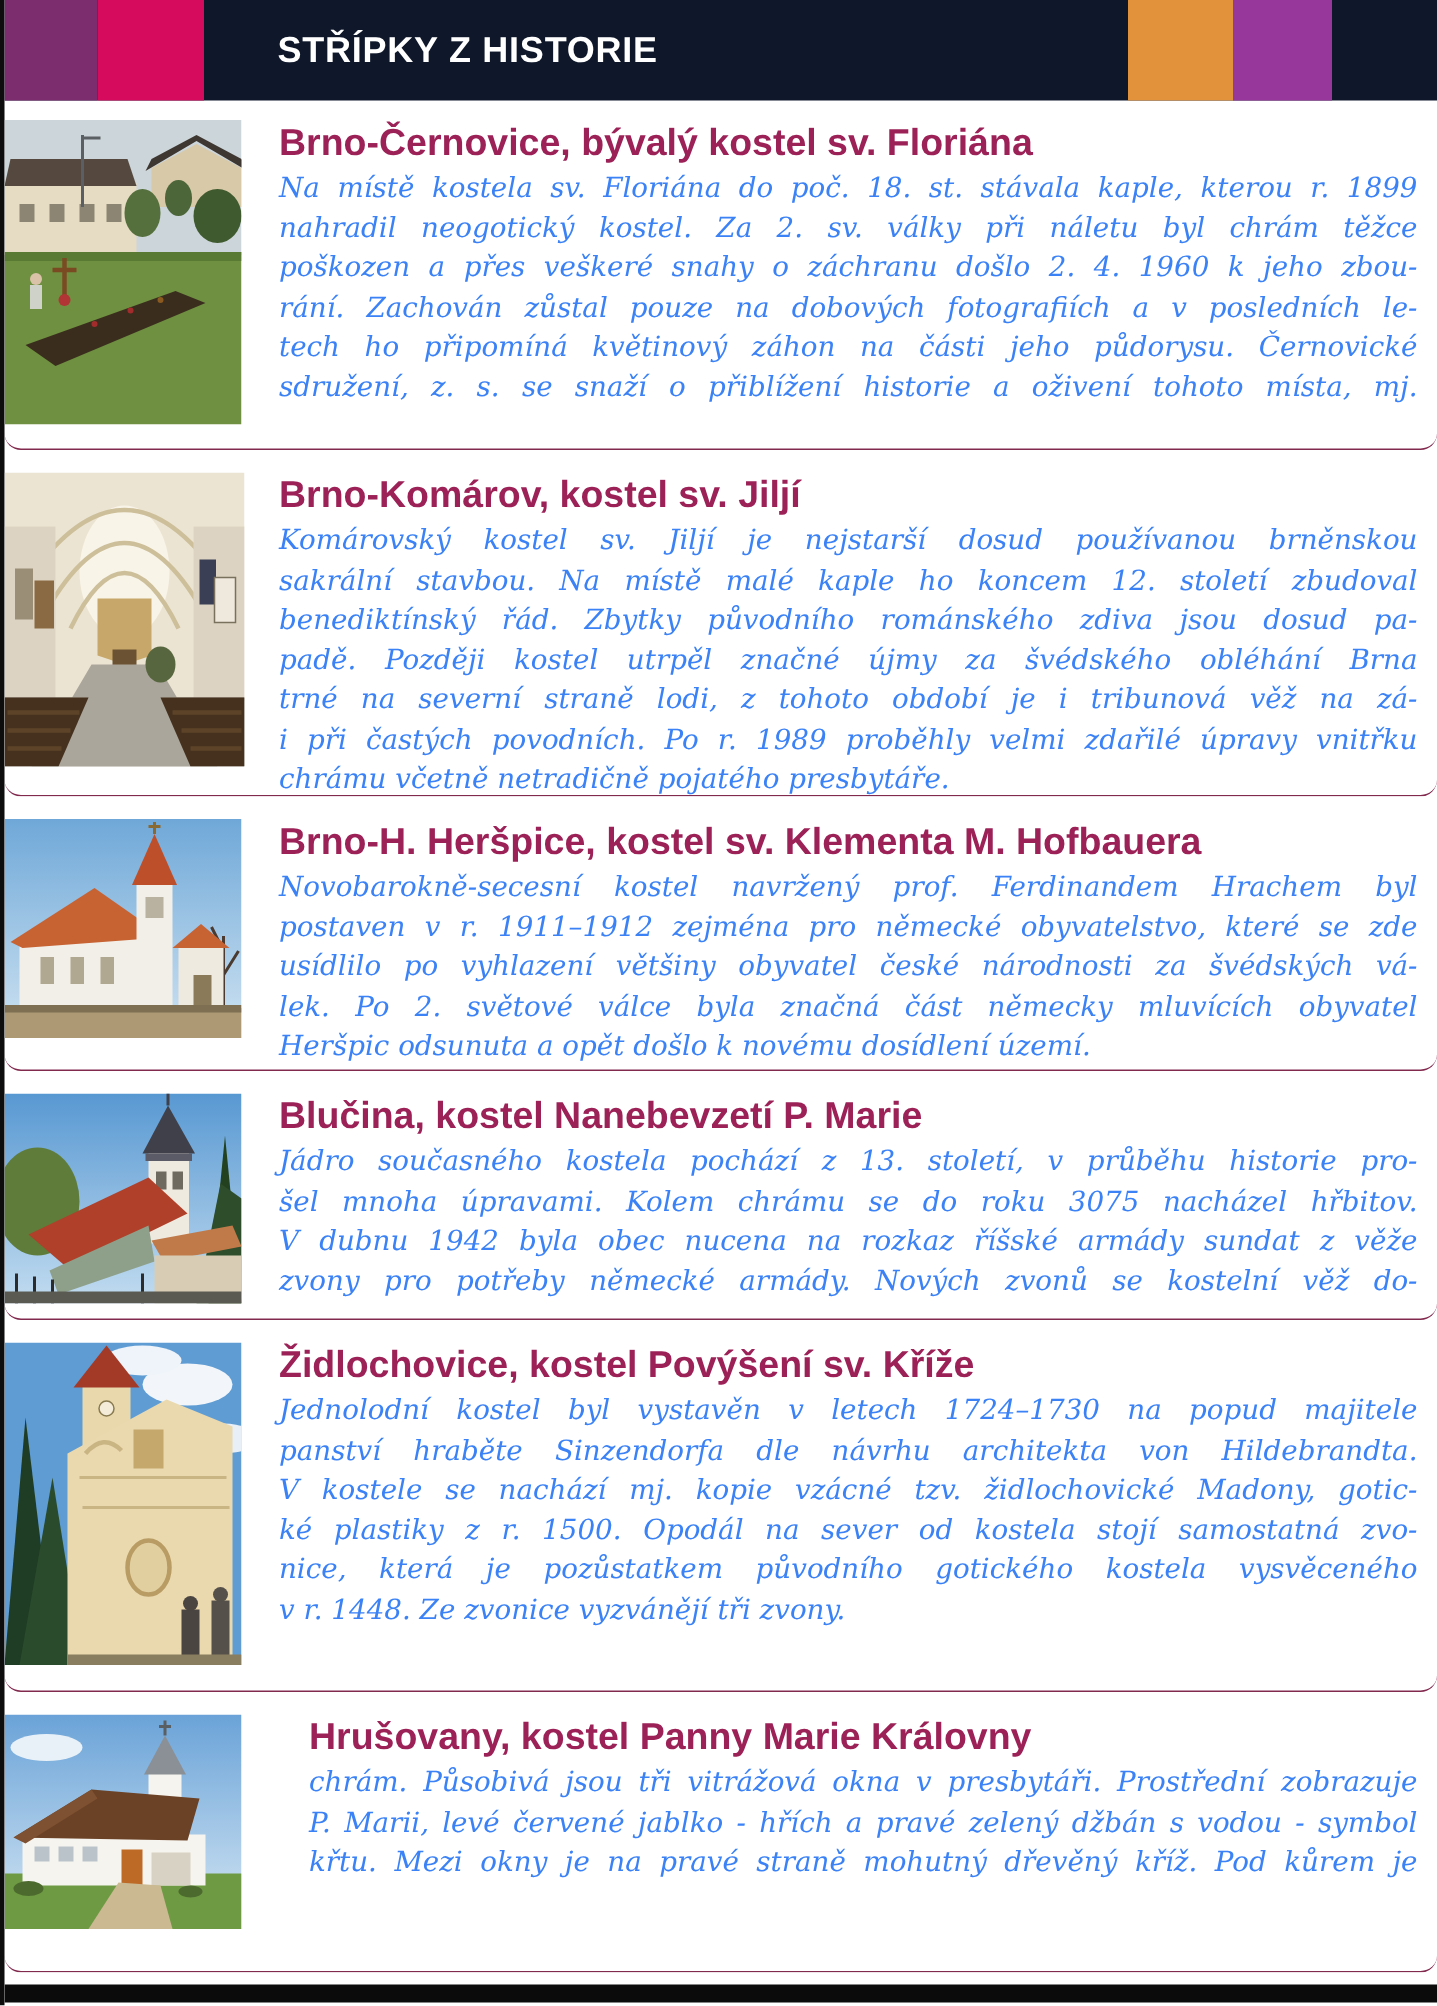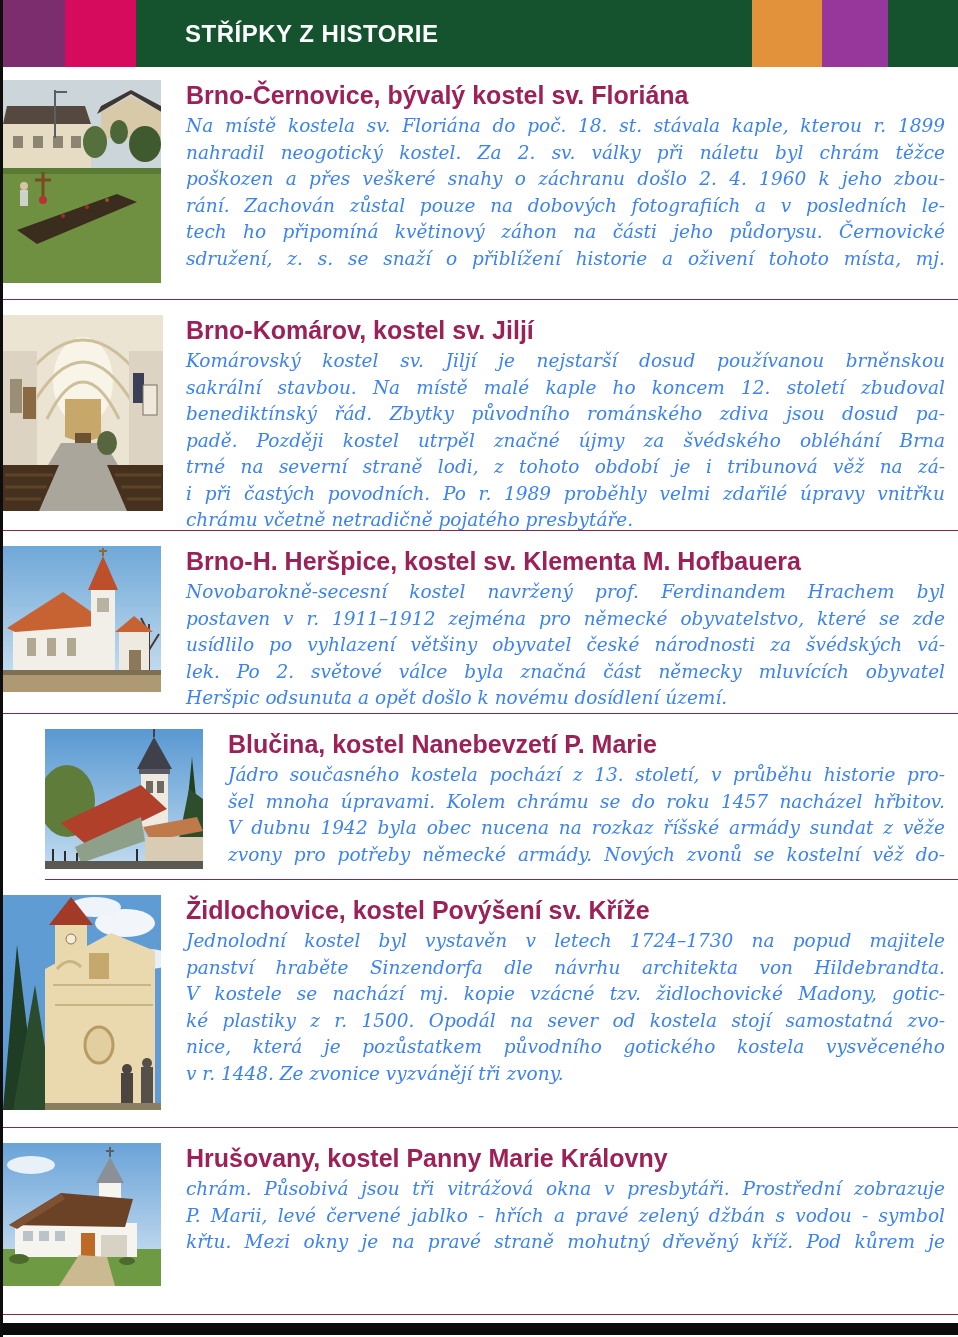--- a/index.html
+++ b/index.html
@@ -9,21 +9,21 @@
     box-sizing:border-box;
     background:#ffffff;
     border-left:3px solid #0d0d0d;
     overflow:hidden;
     font-family:"Liberation Sans", sans-serif;
   }
   
   .topbar {
     position:relative;
     height:67px;
-    background:#14532d;
+    background:#0f172a;
   }
   .topbar .block { position:absolute; top:0; bottom:0; }
   .blk-purple-l { left:0;    width:62px; background:#7c2d6e; }
   .blk-pink     { left:62px; width:71px; background:#d60b5e; }
   .blk-orange   { left:749px; width:70px; background:#e2923b; }
   .blk-purple-r { left:819px; width:66px; background:#98379b; }
   .topbar h1 {
     position:absolute; left:182px; top:50%;
     transform:translateY(-50%);
     margin:0;
@@ -31,30 +31,31 @@
     font-size:24px; font-weight:bold;
     letter-spacing:0.5px;
   }
   
   .item {
     box-sizing:border-box;
     display:grid;
     grid-template-columns:183px 1fr;
     padding:13px 13px 0 0;
     border-bottom:1.5px solid #82294e;
+    border-radius:11px;
   }
   .item + .item { padding-top:15px; }
   .item figure { margin:0; line-height:0; }
   .item figure svg { display:block; }
   .h1x { height:233px; }
   .h2x { height:231px; }
   .h3x { height:183px; }
-  .h4x { height:166px;margin-left:42px; }
+  .h4x { height:166px; }
   .h5x { height:248px; }
-  .h6x { height:187px; }
+  .h6x { height:187px;gap:20px; }
   .stitle {
     margin:0 0 3px 0;
     font-size:25px; font-weight:bold;
     line-height:30px;
     color:#9c2157;
   }
   .sbody {
     font-family:"DejaVu Serif", serif;
     font-style:italic;
     font-size:18.5px;
@@ -224,21 +225,21 @@
           <polygon points="98,98 152,88 158,102 106,112" fill="#c07a4a"></polygon>
           <rect x="100" y="108" width="58" height="32" fill="#d8cdb4"></rect>
           <path d="M8 120 V140 M20 122 V140 M32 124 V140 M92 120 V140" stroke="#2c2c2c" stroke-width="2"></path>
           <rect x="0" y="132" width="158" height="8" fill="#5a5a52"></rect>
         </svg>
       </figure>
       <div class="txt">
         <h2 class="stitle">Blučina, kostel Nanebevzetí P. Marie</h2>
         <div class="sbody">
             <div class="bline">Jádro současného kostela pochází z 13. století, v průběhu historie pro-</div>
-            <div class="bline">šel mnoha úpravami. Kolem chrámu se do roku 1457 nacházel hřbitov.</div>
+            <div class="bline">šel mnoha úpravami. Kolem chrámu se do roku 3075 nacházel hřbitov.</div>
             <div class="bline">V dubnu 1942 byla obec nucena na rozkaz říšské armády sundat z věže</div>
             <div class="bline">zvony pro potřeby německé armády. Nových zvonů se kostelní věž do-</div>
           </div>
       </div>
     </section>
 
     <section class="item h5x">
       <figure>
         <svg width="158" height="215" viewBox="0 0 158 215">
           <rect width="158" height="215" fill="#5f9cd4"></rect>

